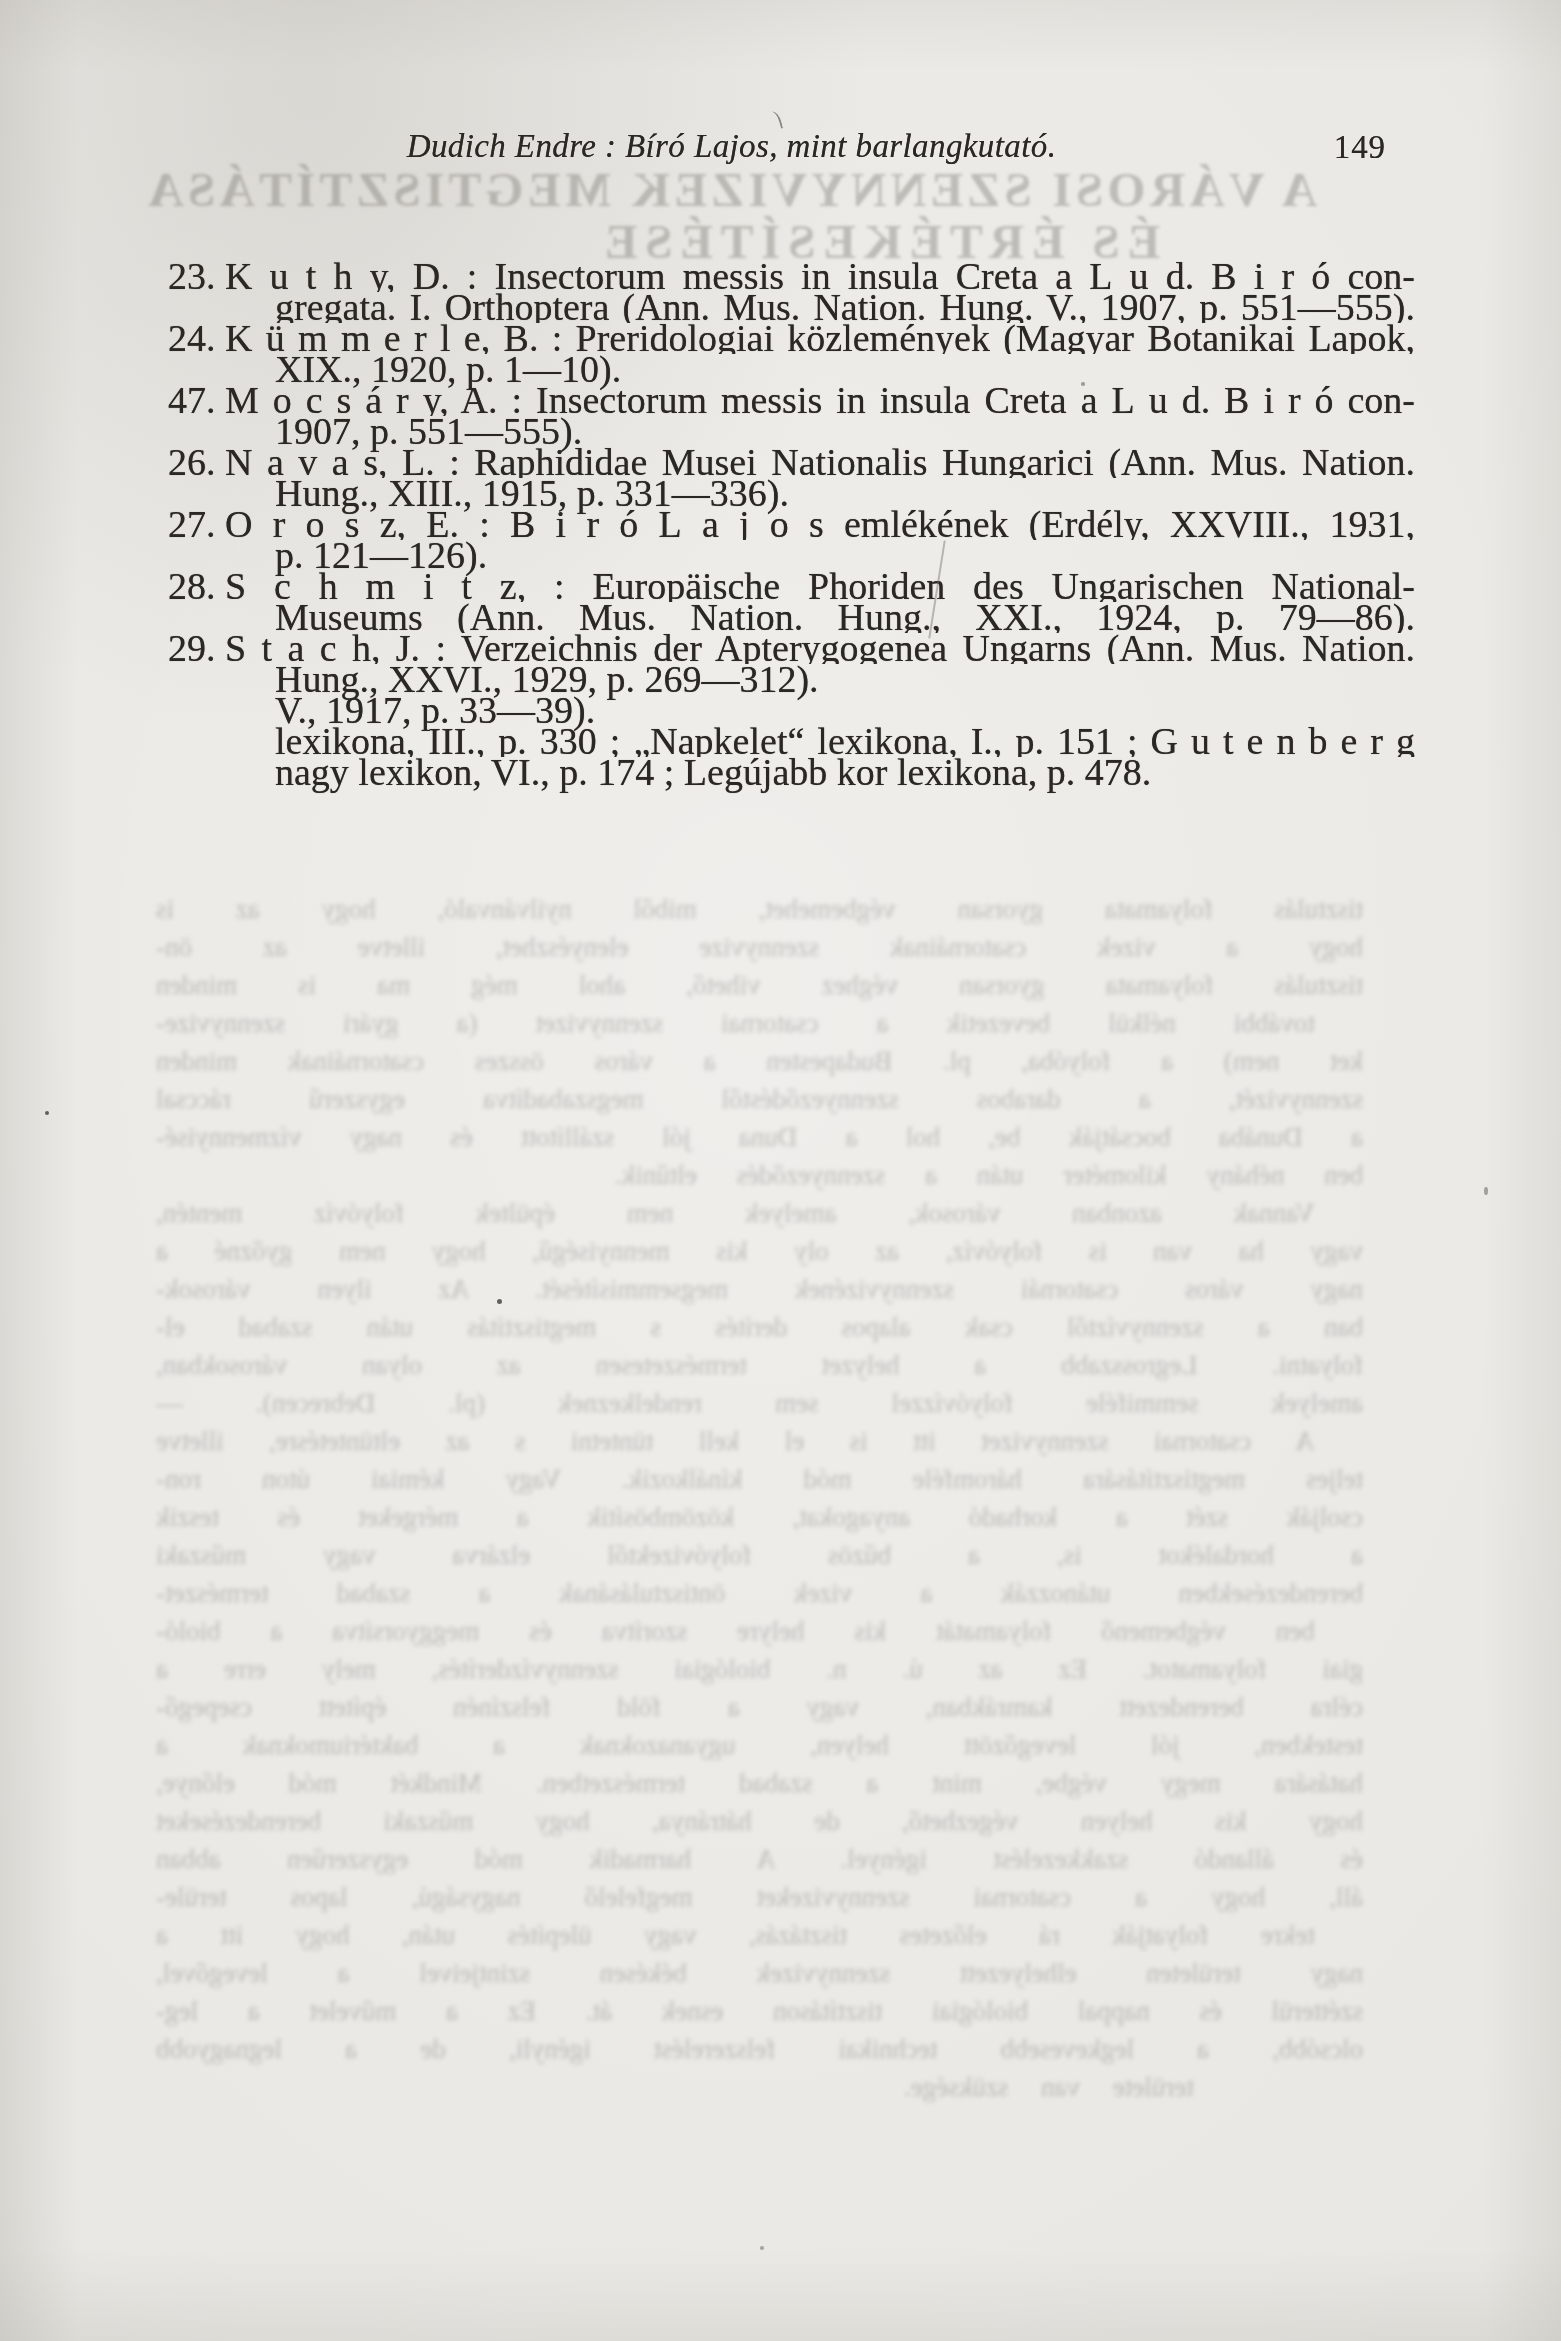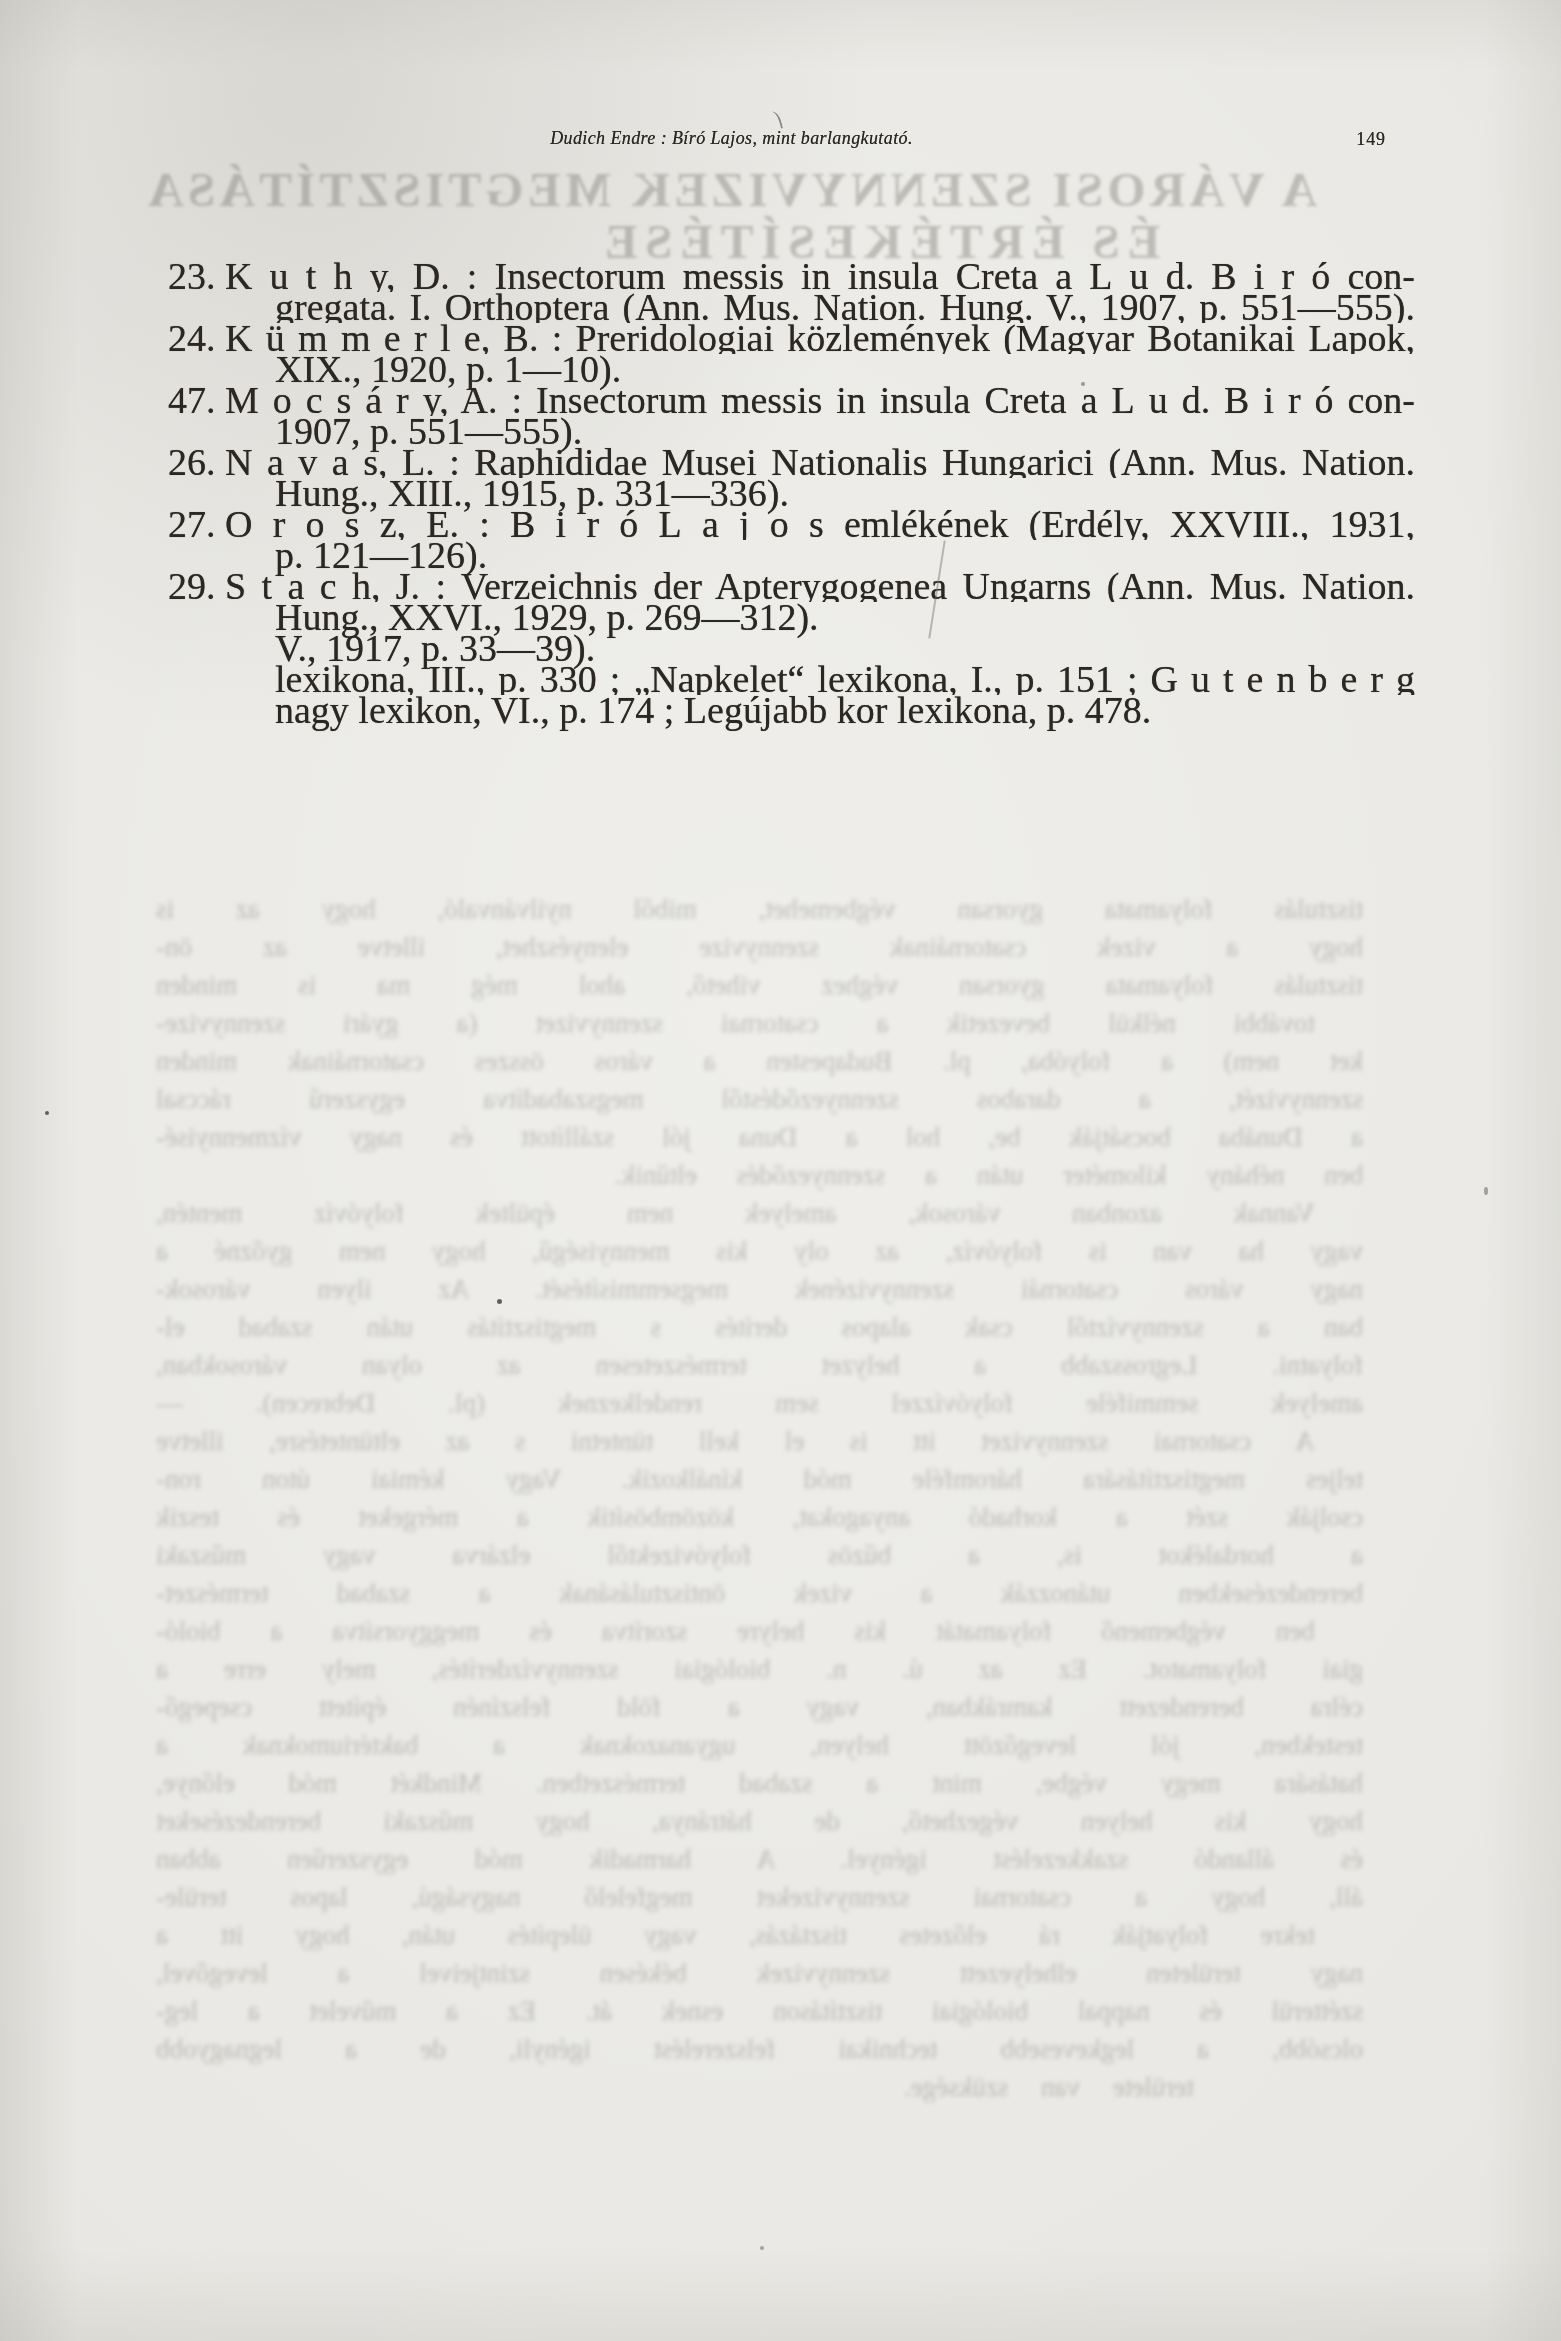--- a/index.html
+++ b/index.html
@@ -41,21 +41,21 @@
     overflow:hidden;
     transform:scaleX(-1);
     text-align:justify;
     text-align-last:justify;
     box-sizing:border-box;
   }
   
   .ink-layer{position:absolute;inset:0;z-index:2;}
   .header-row{
     position:absolute;left:158px;top:128px;width:1247px;height:36px;
-    font-size:18px;color:#2b2823;
+    font-size:33px;color:#2b2823;
   }
   .page-title{
     display:block;text-align:center;
     font-style:italic;
     letter-spacing:0.4px;
     transform:translateX(-50px);
     text-shadow:0 0 0.6px rgba(43,40,35,0.8);
   }
   .page-number{
     position:absolute;right:19px;top:0.9px;
@@ -166,20 +166,24 @@
         </div>
         <div class="entry">
           <div class="line fill"><span class="num">26.</span><span>N&nbsp;a&nbsp;v&nbsp;a&nbsp;s, L. : Raphididae Musei Nationalis Hungarici (Ann. Mus. Nation.</span></div>
           <div class="line cont"><span>Hung., XIII., 1915, p. 331—336).</span></div>
         </div>
         <div class="entry">
           <div class="line fill"><span class="num">27.</span><span>O&nbsp;r&nbsp;o&nbsp;s&nbsp;z, E. : B&nbsp;i&nbsp;r&nbsp;ó L&nbsp;a&nbsp;j&nbsp;o&nbsp;s emlékének (Erdély, XXVIII., 1931,</span></div>
           <div class="line cont"><span>p. 121—126).</span></div>
         </div>
         <div class="entry">
+          <div class="line fill"><span class="num">28.</span><span>S&nbsp;c&nbsp;h&nbsp;m&nbsp;i&nbsp;t&nbsp;z, : Europäische Phoriden des Ungarischen National-</span></div>
+          <div class="line cont fill"><span>Museums (Ann. Mus. Nation. Hung., XXI., 1924, p. 79—86).</span></div>
+        </div>
+        <div class="entry">
           <div class="line fill"><span class="num">29.</span><span>S&nbsp;t&nbsp;a&nbsp;c&nbsp;h, J. : Verzeichnis der Apterygogenea Ungarns (Ann. Mus. Nation.</span></div>
           <div class="line cont"><span>Hung., XXVI., 1929, p. 269—312).</span></div>
         </div>
         <div class="entry">
           <div class="line cont"><span>V., 1917, p. 33—39).</span></div>
         </div>
         <div class="entry">
           <div class="line cont fill"><span>lexikona, III., p. 330 ; „Napkelet“ lexikona, I., p. 151 ; G&nbsp;u&nbsp;t&nbsp;e&nbsp;n&nbsp;b&nbsp;e&nbsp;r&nbsp;g</span></div>
           <div class="line cont"><span>nagy lexikon, VI., p. 174 ; Legújabb kor lexikona, p. 478.</span></div>
         </div>

